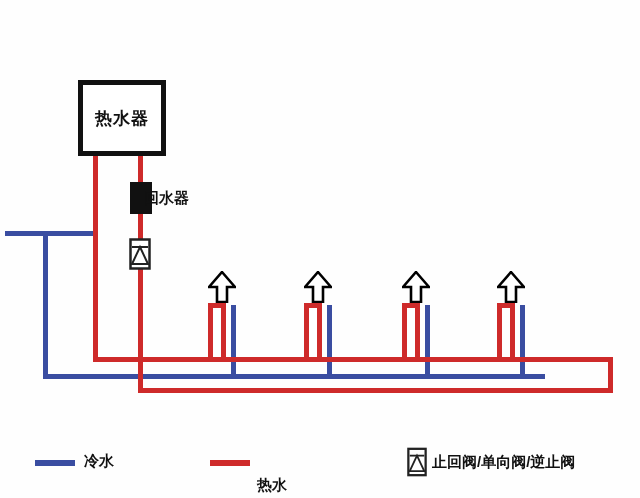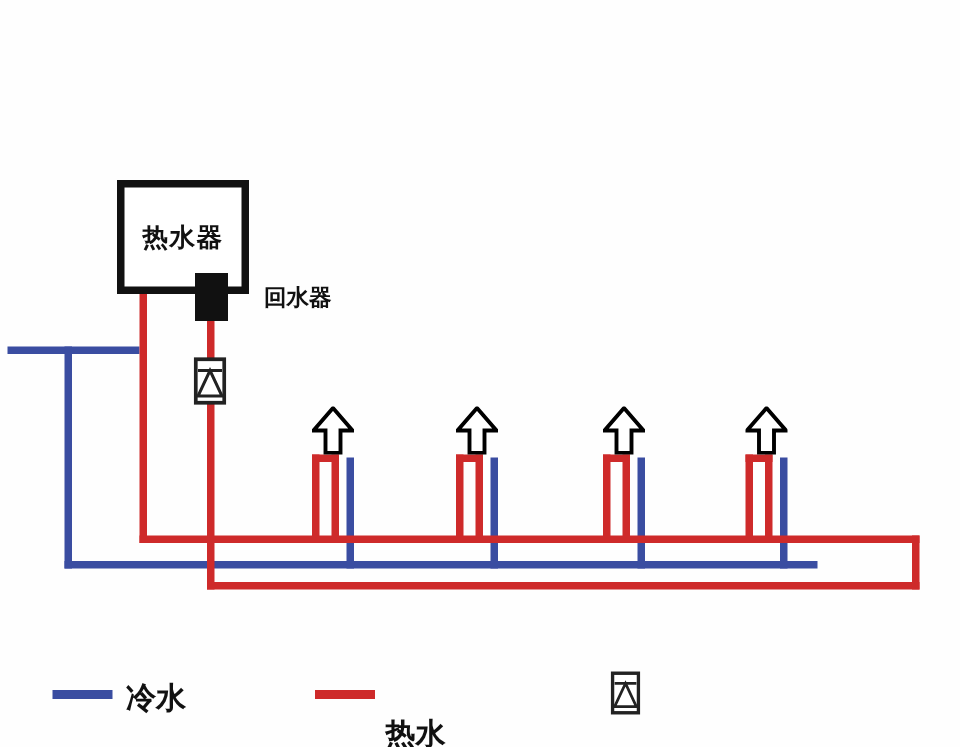--- a/index.html
+++ b/index.html
@@ -13,29 +13,29 @@
     font-family:"Liberation Sans","DejaVu Sans",sans-serif;color:#111;
     overflow:hidden;
   }
   .pipe{position:absolute;}
   .hot{background:var(--hot);}
   .cold{background:var(--cold);}
   .box-heater{
     position:absolute;left:78px;top:80px;width:88px;height:76px;
     border:5px solid var(--line);box-sizing:border-box;background:#fff;
     display:flex;align-items:center;justify-content:center;
-    font-weight:bold;font-size:17px;letter-spacing:1px;margin-top:40px;
+    font-weight:bold;font-size:17px;letter-spacing:1px;
   }
   .box-return{
     position:absolute;left:130px;top:182px;width:22px;height:32px;
     background:var(--line);
   }
   .lbl{position:absolute;font-weight:bold;}
-  .lbl-return{left:176px;top:189px;font-size:15px;text-align:right;}
-  .legend-label{font-size:20px;}
+  .lbl-return{left:144px;top:189px;font-size:15px;text-align:right;}
+  .legend-label{font-size:15px;}
   .arrow-icon{position:absolute;width:28px;height:32px;}
   .valve-icon{position:absolute;}
 </style>
 </head>
 <body>
 
 <div id="stage">
 
   <div class="pipe cold" style="left:5px;top:231px;width:88px;height:5px;"></div>
   <div class="pipe cold" style="left:43px;top:231px;width:5px;height:148px;"></div>
@@ -97,14 +97,15 @@
   <span class="lbl legend-label" style="left:84px;top:452px;">冷水</span>
 
   <div class="pipe hot" style="left:210px;top:460px;width:40px;height:6px;"></div>
   <span class="lbl legend-label" style="left:257px;top:476px;">热水</span>
 
   <svg class="valve-icon" style="left:407px;top:447px;" width="20" height="30" viewBox="0 0 22 32">
     <rect x="1.5" y="1.5" width="19" height="29" fill="#ffffff" stroke="#222" stroke-width="2.5"></rect>
     <line x1="3" y1="9" x2="19" y2="9" stroke="#222" stroke-width="2"></line>
     <polygon points="11,9 19,26 3,26" fill="#ffffff" stroke="#222" stroke-width="2"></polygon>
   </svg>
+  <span class="lbl" style="left:432px;top:453px;font-size:15px;">止回阀/单向阀/逆止阀</span>
 
 </div>
 
 </body></html>

